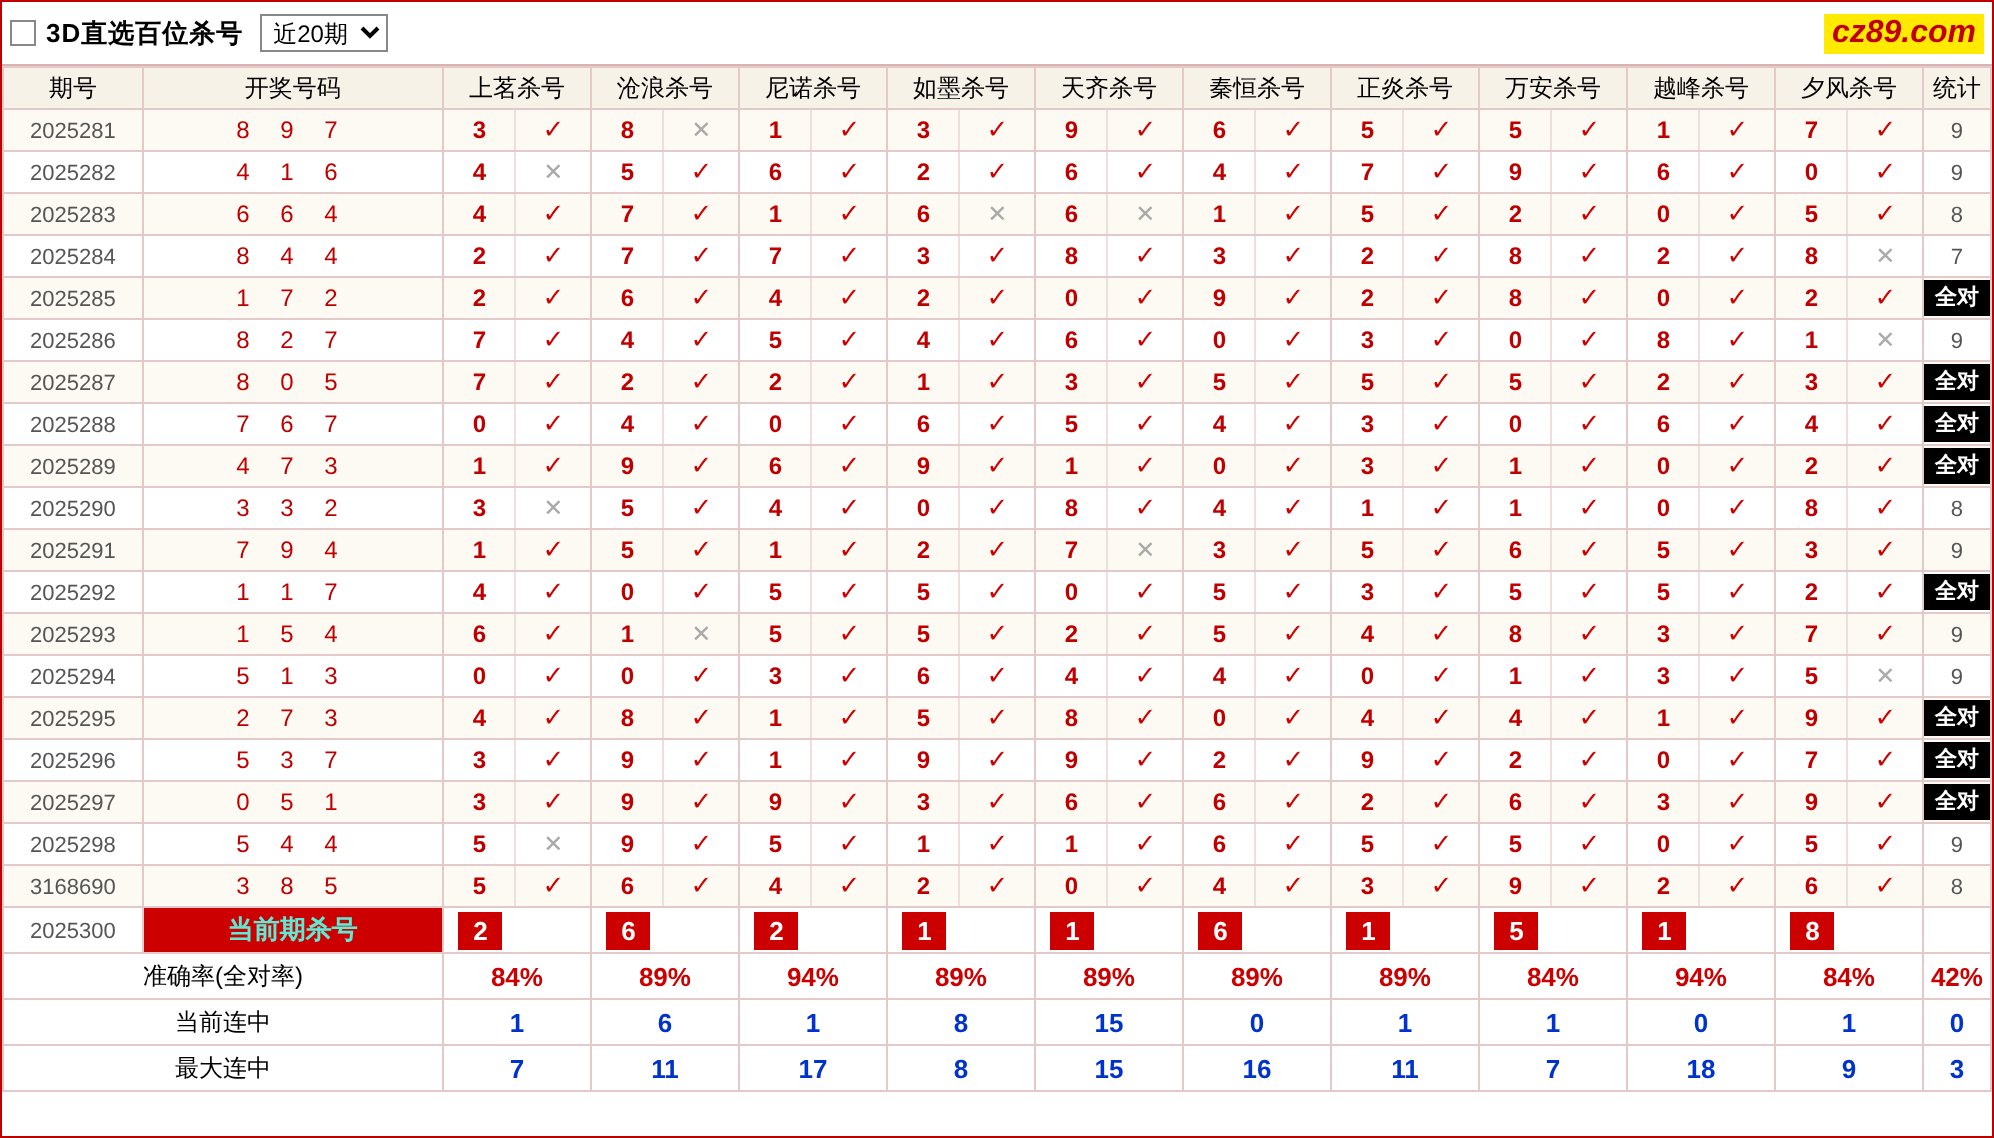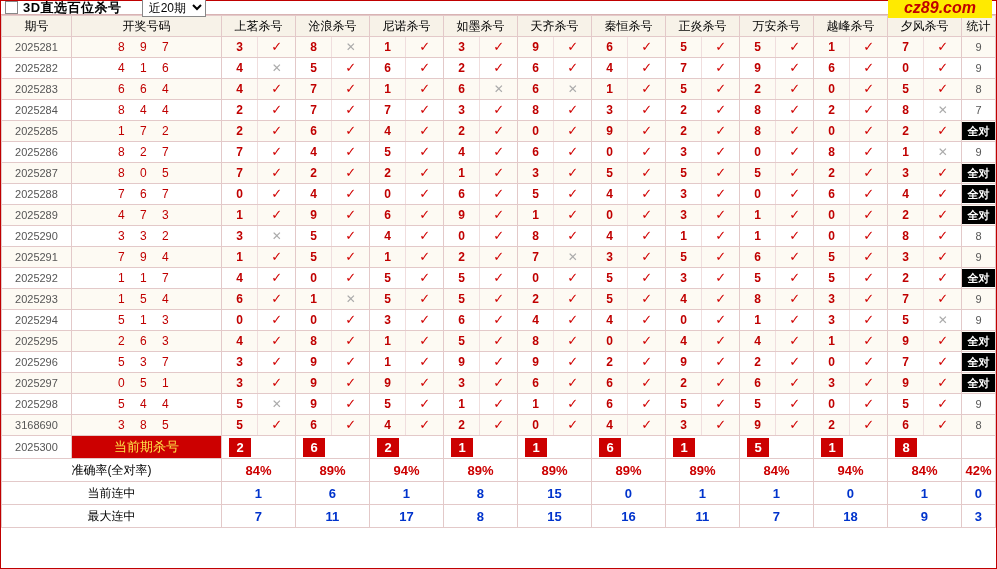--- a/index.html
+++ b/index.html
@@ -7,50 +7,50 @@
     width:997px;height:569px;
     background:#ffffff;
     font-family:"Liberation Sans","DejaVu Sans",sans-serif;
     font-size:12px;
     color:#000;
     overflow:hidden;
   }
   .wrap{width:997px;height:569px;position:relative;box-sizing:border-box;border:1px solid #c00000;}
   
   .topbar{
-    height:14px;
+    height:32px;
     display:flex;align-items:center;
     border-bottom:1px solid #d9b3b3;
     background:#ffffff;
     padding:0 4px;
     box-sizing:border-box;
   }
   .chk{
     width:11px;height:11px;border:1px solid #888;background:#fff;margin-right:5px;flex:none;
   }
   .title{font-weight:bold;font-size:13px;letter-spacing:0.5px;}
   .sel{
-    margin-left:20px;
+    margin-left:8px;
     height:19px;
     border:1px solid #888;
     background:#fff;
     font-size:12px;
     font-family:"Liberation Sans",sans-serif;
     padding:0 2px;
   }
   .topbar .spacer{flex:1;}
   .note{font-size:12px;color:#333;white-space:nowrap;}
   .logo{
     margin-left:6px;
     background:#ffea00;
     color:#c00000;
     font-weight:bold;
     font-size:16px;
     font-style:italic;
-    padding:0 16px;
+    padding:0 4px;
     line-height:20px;
     height:20px;
     display:inline-block;
     white-space:nowrap;
   }
   
   table.grid{
     border-collapse:collapse;
     width:995px;
     table-layout:fixed;
@@ -100,21 +100,21 @@
   .odd{background:#fdfaf3;}
   .even{background:#ffffff;padding-left:48px;}
   .allmatch{
     background:#000000;color:#fff;font-weight:bold;font-size:11px;
     display:block;width:100%;line-height:18px;
   }
   .statnum{color:#555;font-size:11px;}
   
   tr.current td{height:22px;background:#ffffff;}
   .curlabel{
-    background:#cc0000;color:#fde047;font-weight:normal;font-size:13px;
+    background:#cc0000;color:#5eead4;font-weight:bold;font-size:13px;
     display:block;line-height:22px;width:100%;
   }
   .curbox{
     background:#cc0000;color:#fff;font-weight:bold;font-size:13px;
     display:inline-block;width:22px;line-height:19px;text-align:center;
   }
   .grp-cur{display:flex;height:100%;align-items:center;}
   .grp-cur .d{width:50%;text-align:center;}
   .grp-cur .m{width:50%;}
   
@@ -1087,21 +1087,21 @@
           <td>
             <div class="grp">
               <div class="d">5</div>
               <div class="m"><span class="no">✕</span></div>
             </div>
           </td>
           <td><span class="statnum">9</span></td>
         </tr>
         <tr class="odd">
           <td><span class="issue">2025295</span></td>
-          <td><span class="nums">2 6 3</span></td>
+          <td><span class="nums">2 7 3</span></td>
           <td>
             <div class="grp">
               <div class="d">4</div>
               <div class="m"><span class="ok">✓</span></div>
             </div>
           </td>
           <td>
             <div class="grp">
               <div class="d">8</div>
               <div class="m"><span class="ok">✓</span></div>

